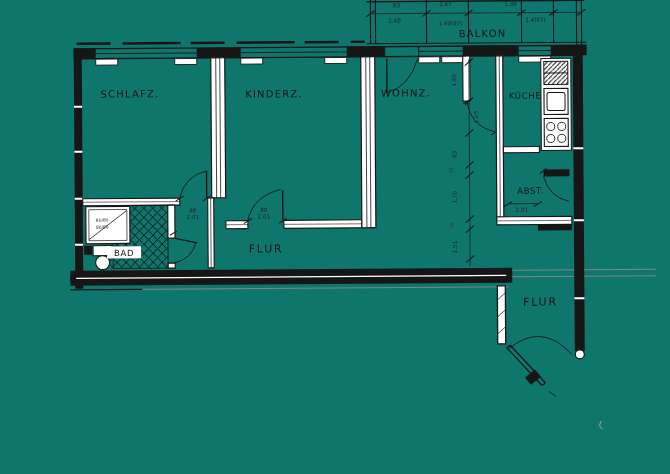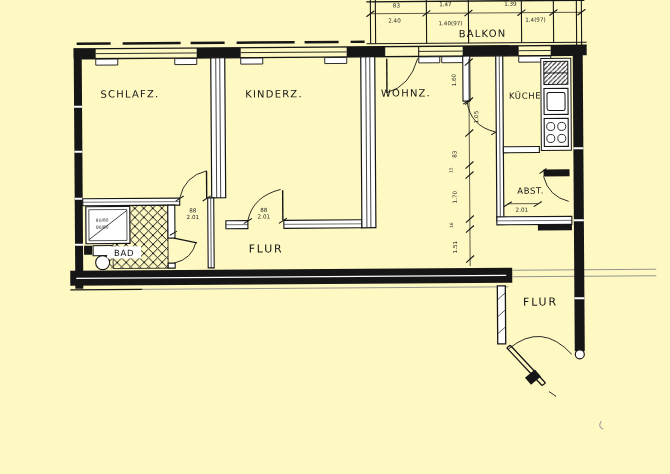--- a/index.html
+++ b/index.html
@@ -1,16 +1,16 @@
 <!DOCTYPE html>
 <html><head>
 <meta charset="utf-8">
 <style>
   html,body{margin:0;padding:0;background:#fff;}
-  .page{width:670px;height:474px;background:#fef9c3;position:relative;overflow:hidden;}
+  .page{width:670px;height:474px;background:#0f766e;position:relative;overflow:hidden;}
   svg{display:block;}
   text{font-family:"DejaVu Sans",sans-serif;fill:#161616;}
   .room{font-size:10px;letter-spacing:1.2px;fill:#141414;}
   .room-sm{font-size:8.5px;letter-spacing:0.6px;fill:#141414;}
   .room-lg{font-size:11px;letter-spacing:1.8px;fill:#141414;}
   .dim{font-size:5.6px;fill:#222;}
   .dimxs{font-size:4.4px;fill:#333;}
   .ln{stroke:#161616;fill:none;}
   .w13{stroke-width:1.3;} .w11{stroke-width:1.1;} .w09{stroke-width:0.9;} .w07{stroke-width:0.7;}
   .fillw{fill:#ffffff;stroke:#161616;}

